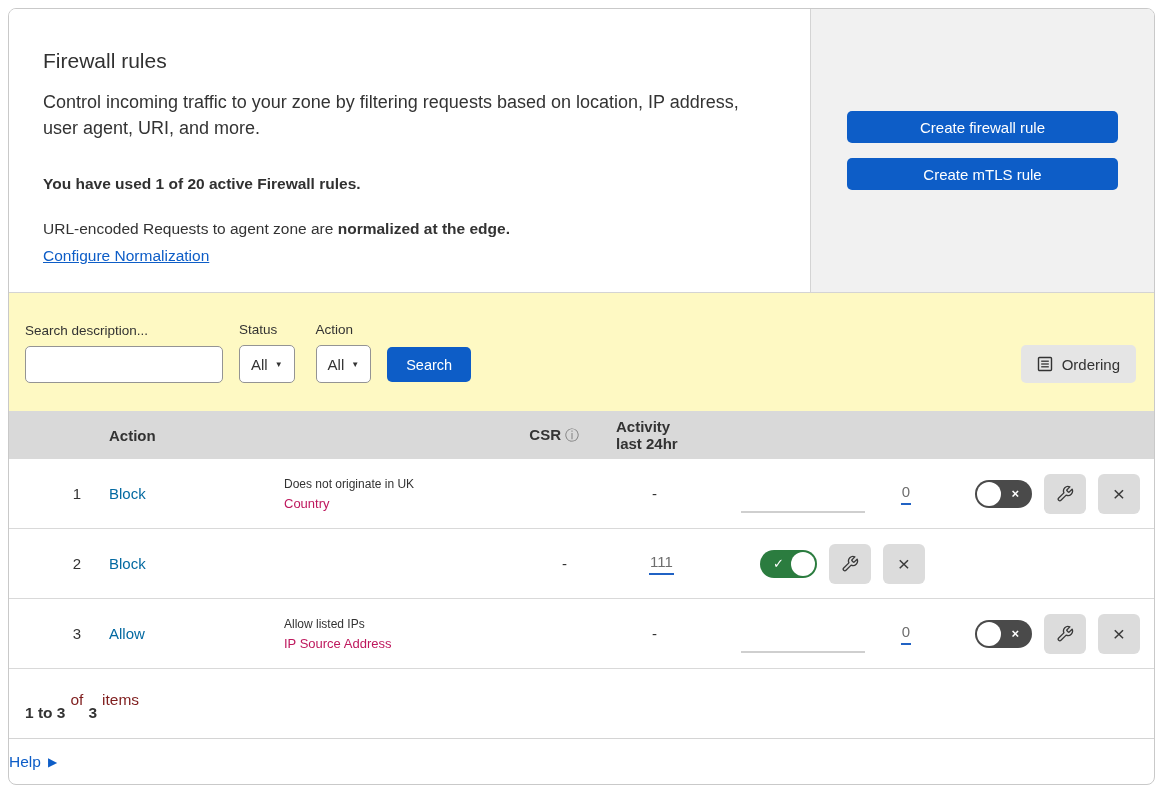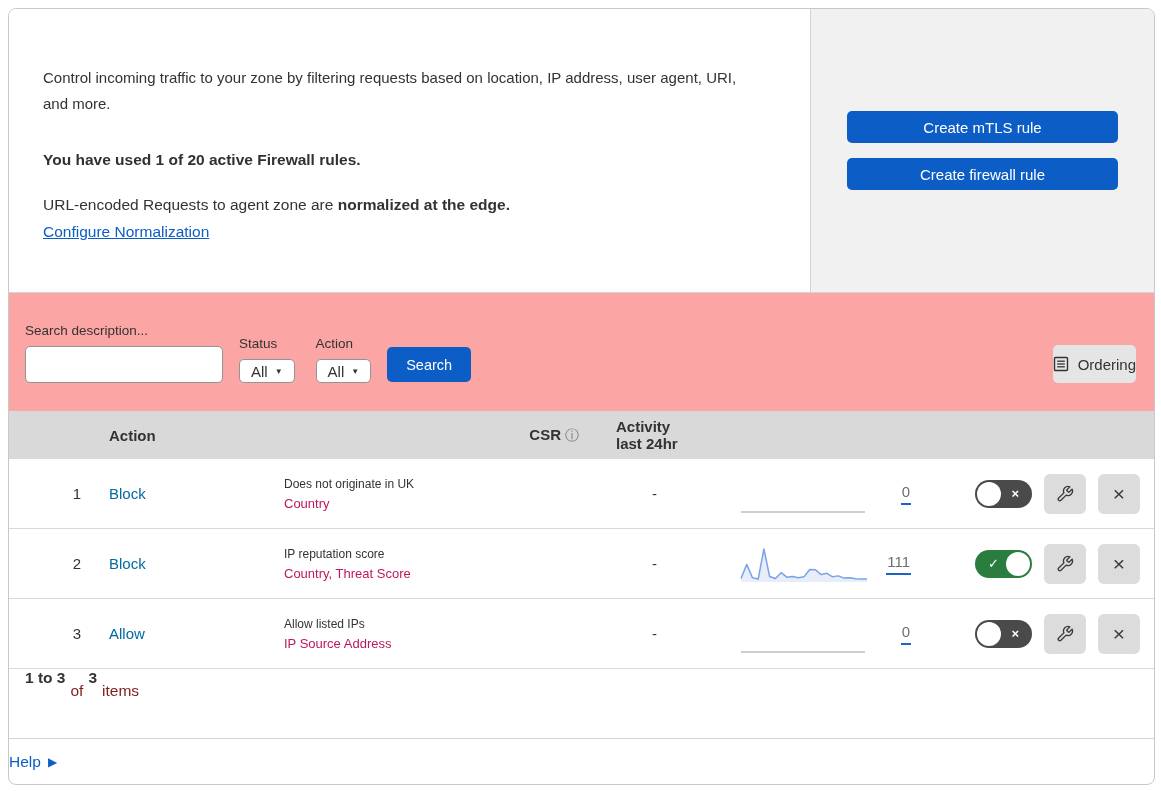--- a/index.html
+++ b/index.html
@@ -6,48 +6,48 @@
   html,body { width: 1161px; height: 791px; background: #fff;
     font-family: "Liberation Sans", "DejaVu Sans", sans-serif; color: #333; }
   .card {
     position: absolute; left: 8px; top: 8px; width: 1147px; height: 777px;
     border: 1px solid #c9c9c9; border-radius: 8px; background: #fff; overflow: hidden;
   }
   
   .header-section { display: flex; height: 284px; border-bottom: 1px solid #d4d4d4; }
   .header-left { flex: 1 1 auto; border-right: 1px solid #d4d4d4; padding: 40px 40px 0 34px; background:#fff; }
   .page-title { font-size: 21px; font-weight: 400; color: #313131; }
-  .page-desc { margin-top: 16px; font-size: 15px; line-height: 26px; max-width: 710px; color: #333; }
+  .page-desc { margin-top: 16px; font-size: 18px; line-height: 26px; max-width: 710px; color: #333; }
   .usage-line { margin-top: 34px; font-size: 15.5px; font-weight: 700; color: #313131; }
   .norm-line { margin-top: 27px; font-size: 15.5px; color: #333; }
   .norm-line b { font-weight: 700; }
   .norm-link { display: inline-block; margin-top: 9px; font-size: 15.5px; color: #0d5dc7;
     text-decoration: underline; cursor: pointer; }
   .header-right { flex: 0 0 343px; background: #f1f1f1; display: flex; flex-direction: column;
     justify-content: center; gap: 15px; padding: 0 36px; }
   .blue-btn { height: 32px; width: 100%; background: #0d5dc7; color: #fff; border: none;
     border-radius: 5px; font-size: 15px; font-family: inherit; cursor: pointer; }
   
   .filter-section { height: 118px; display: flex; align-items: flex-end;
-    padding: 0 18px 28px 16px; background: #fca5a5; }
+    padding: 0 18px 28px 16px; background: #fef9c3; }
   .fgroup { display: flex; flex-direction: column; gap: 8px; }
   .flabel { font-size: 13.5px; color: #333; }
   .search-box { width: 198px; height: 37px; border: 1px solid #949494; border-radius: 5px;
     display: flex; align-items: center; padding: 0 10px; background: #fff; }
   .search-box input { border: none; outline: none; flex: 1; font-size: 14px; font-family: inherit;
     margin-left: 8px; background: transparent; }
-  .dropdown { height: 24px; border: 1px solid #949494; border-radius: 5px; background: #fff;
+  .dropdown { height: 38px; border: 1px solid #949494; border-radius: 5px; background: #fff;
     display: flex; align-items: center; gap: 7px; padding: 0 11px; font-size: 15px; cursor: pointer; }
   .dd-status { margin-left: 16px; }
   .dd-action { margin-left: 21px; }
   .caret { font-size: 8px; color: #333; }
   .search-btn { margin-left: 16px; height: 35px; padding: 0 19px; background: #0d5dc7; color: #fff;
     border: none; border-radius: 5px; font-size: 14.5px; font-family: inherit; cursor: pointer; margin-bottom: 1px; }
   .spacer { flex: 1; }
-  .ordering-btn { height: 38px; padding: 0 0; background: #e5e5e5; border: none; border-radius: 5px;
+  .ordering-btn { height: 38px; padding: 0 16px; background: #e5e5e5; border: none; border-radius: 5px;
     display: flex; align-items: center; gap: 9px; font-size: 15px; color: #333; font-family: inherit; cursor: pointer; }
   
   .tgrid { display: grid; grid-template-columns: 100px 175px 315px 90px 250px 1fr; align-items: center; }
   .thead { height: 48px; background: #d9d9d9; font-weight: 700; font-size: 15px; color: #333; }
   .th-priority { }
   .th-csr { text-align: right; padding-right: 20px; }
   .th-activity { padding-left: 17px; }
   .info-icon { color: #7a7a7a; font-weight: 400; font-size: 14px; margin-left: 4px; }
   .trow { height: 70px; border-bottom: 1px solid #d9d9d9; background: #fff; }
   .cell-priority { text-align: right; padding-right: 28px; font-size: 15px; color: #333; }
@@ -69,43 +69,44 @@
   .toggle.off { background: #4a4a4a; }
   .toggle.off .knob { left: 2px; }
   .toggle.off .g-x { right: 13px; }
   .toggle.on { background: #2b7c3f; }
   .toggle.on .knob { right: 2px; }
   .toggle.on .g-check { left: 13px; }
   .icon-btn { width: 42px; height: 40px; background: #dcdcdc; border: none; border-radius: 6px;
     display: flex; align-items: center; justify-content: center; cursor: pointer; }
   .icon-btn .xg { font-size: 21px; color: #3a3a3a; font-weight: 400; line-height: 1; }
   
-  .footer-row { height: 70px; display: flex; align-items: flex-start; padding: 0 0 16px 16px;
+  .footer-row { height: 70px; display: flex; align-items: flex-end; padding: 0 0 16px 16px;
     border-bottom: 1px solid #d4d4d4; font-size: 15.5px; }
   .footer-row .b { font-weight: 700; color: #333; }
   .footer-row .g { color: #7f1d1d; margin: 13px 5px; }
   .help-row { height: 46px; display: flex; align-items: center; padding-right: 20px; }
   .help-link { color: #0d5dc7; font-size: 15.5px; display: flex; align-items: center; gap: 7px; cursor: pointer; }
   .help-link .arrow { font-size: 12px; }
 </style>
 </head>
 <body>
 
 <div class="card">
 
   <div class="header-section">
     <div class="header-left">
+      <div class="page-title">Firewall rules</div>
       <div class="page-desc">Control incoming traffic to your zone by filtering requests based on location, IP address, user agent, URI, and more.</div>
       <div class="usage-line">You have used 1 of 20 active Firewall rules.</div>
       <div class="norm-line"><span>URL-encoded Requests to agent zone are </span><b>normalized at the edge.</b></div>
       <a class="norm-link">Configure Normalization</a>
     </div>
     <div class="header-right">
+      <button class="blue-btn">Create firewall rule</button>
       <button class="blue-btn">Create mTLS rule</button>
-      <button class="blue-btn">Create firewall rule</button>
     </div>
   </div>
 
   <div class="filter-section">
     <div class="fgroup">
       <span class="flabel">Search description...</span>
       <div class="search-box">
         <svg width="15" height="15" viewBox="0 0 16 16">
           <circle cx="6.5" cy="6.5" r="4.6" fill="none" stroke="#333" stroke-width="1.5"></circle>
           <line x1="10" y1="10" x2="14.2" y2="14.2" stroke="#333" stroke-width="1.5"></line>
@@ -175,24 +176,20 @@
       </button>
       <button class="icon-btn">
         <span class="xg">×</span>
       </button>
     </div>
   </div>
 
   <div class="tgrid trow">
     <div class="cell-priority">2</div>
     <div class="cell-action">Block</div>
-    <div class="cell-desc">
-      <div class="d1">IP reputation score</div>
-      <div class="d2">Country, Threat Score</div>
-    </div>
     <div class="cell-csr">-</div>
     <div class="cell-activity">
       <svg class="spark" viewBox="0 0 130 40">
           <polygon points="2,34.44 7.7272727272727275,20.36 13.454545454545455,33.8 19.18181818181818,35.08 24.90909090909091,5 30.636363636363637,32.519999999999996 36.36363636363636,34.44 42.09090909090909,28.68 47.81818181818182,33.16 53.54545454545455,32.519999999999996 59.27272727272727,33.8 65,32.84 70.72727272727272,25.48 76.45454545454545,25.8 82.18181818181819,30.6 87.9090909090909,29.32 93.63636363636364,32.84 99.36363636363636,31.88 105.0909090909091,34.12 110.81818181818181,33.8 116.54545454545455,34.76 122.27272727272728,35.08 128,35.08 128,38 2,38" fill="rgba(122,163,230,0.18)"></polygon>
           <polyline points="2,34.44 7.7272727272727275,20.36 13.454545454545455,33.8 19.18181818181818,35.08 24.90909090909091,5 30.636363636363637,32.519999999999996 36.36363636363636,34.44 42.09090909090909,28.68 47.81818181818182,33.16 53.54545454545455,32.519999999999996 59.27272727272727,33.8 65,32.84 70.72727272727272,25.48 76.45454545454545,25.8 82.18181818181819,30.6 87.9090909090909,29.32 93.63636363636364,32.84 99.36363636363636,31.88 105.0909090909091,34.12 110.81818181818181,33.8 116.54545454545455,34.76 122.27272727272728,35.08 128,35.08" fill="none" stroke="#7aa3e6" stroke-width="1.5" stroke-linejoin="round"></polyline>
         </svg>
       <a class="count-link">111</a>
     </div>
     <div class="cell-controls">
       <div class="toggle on">

